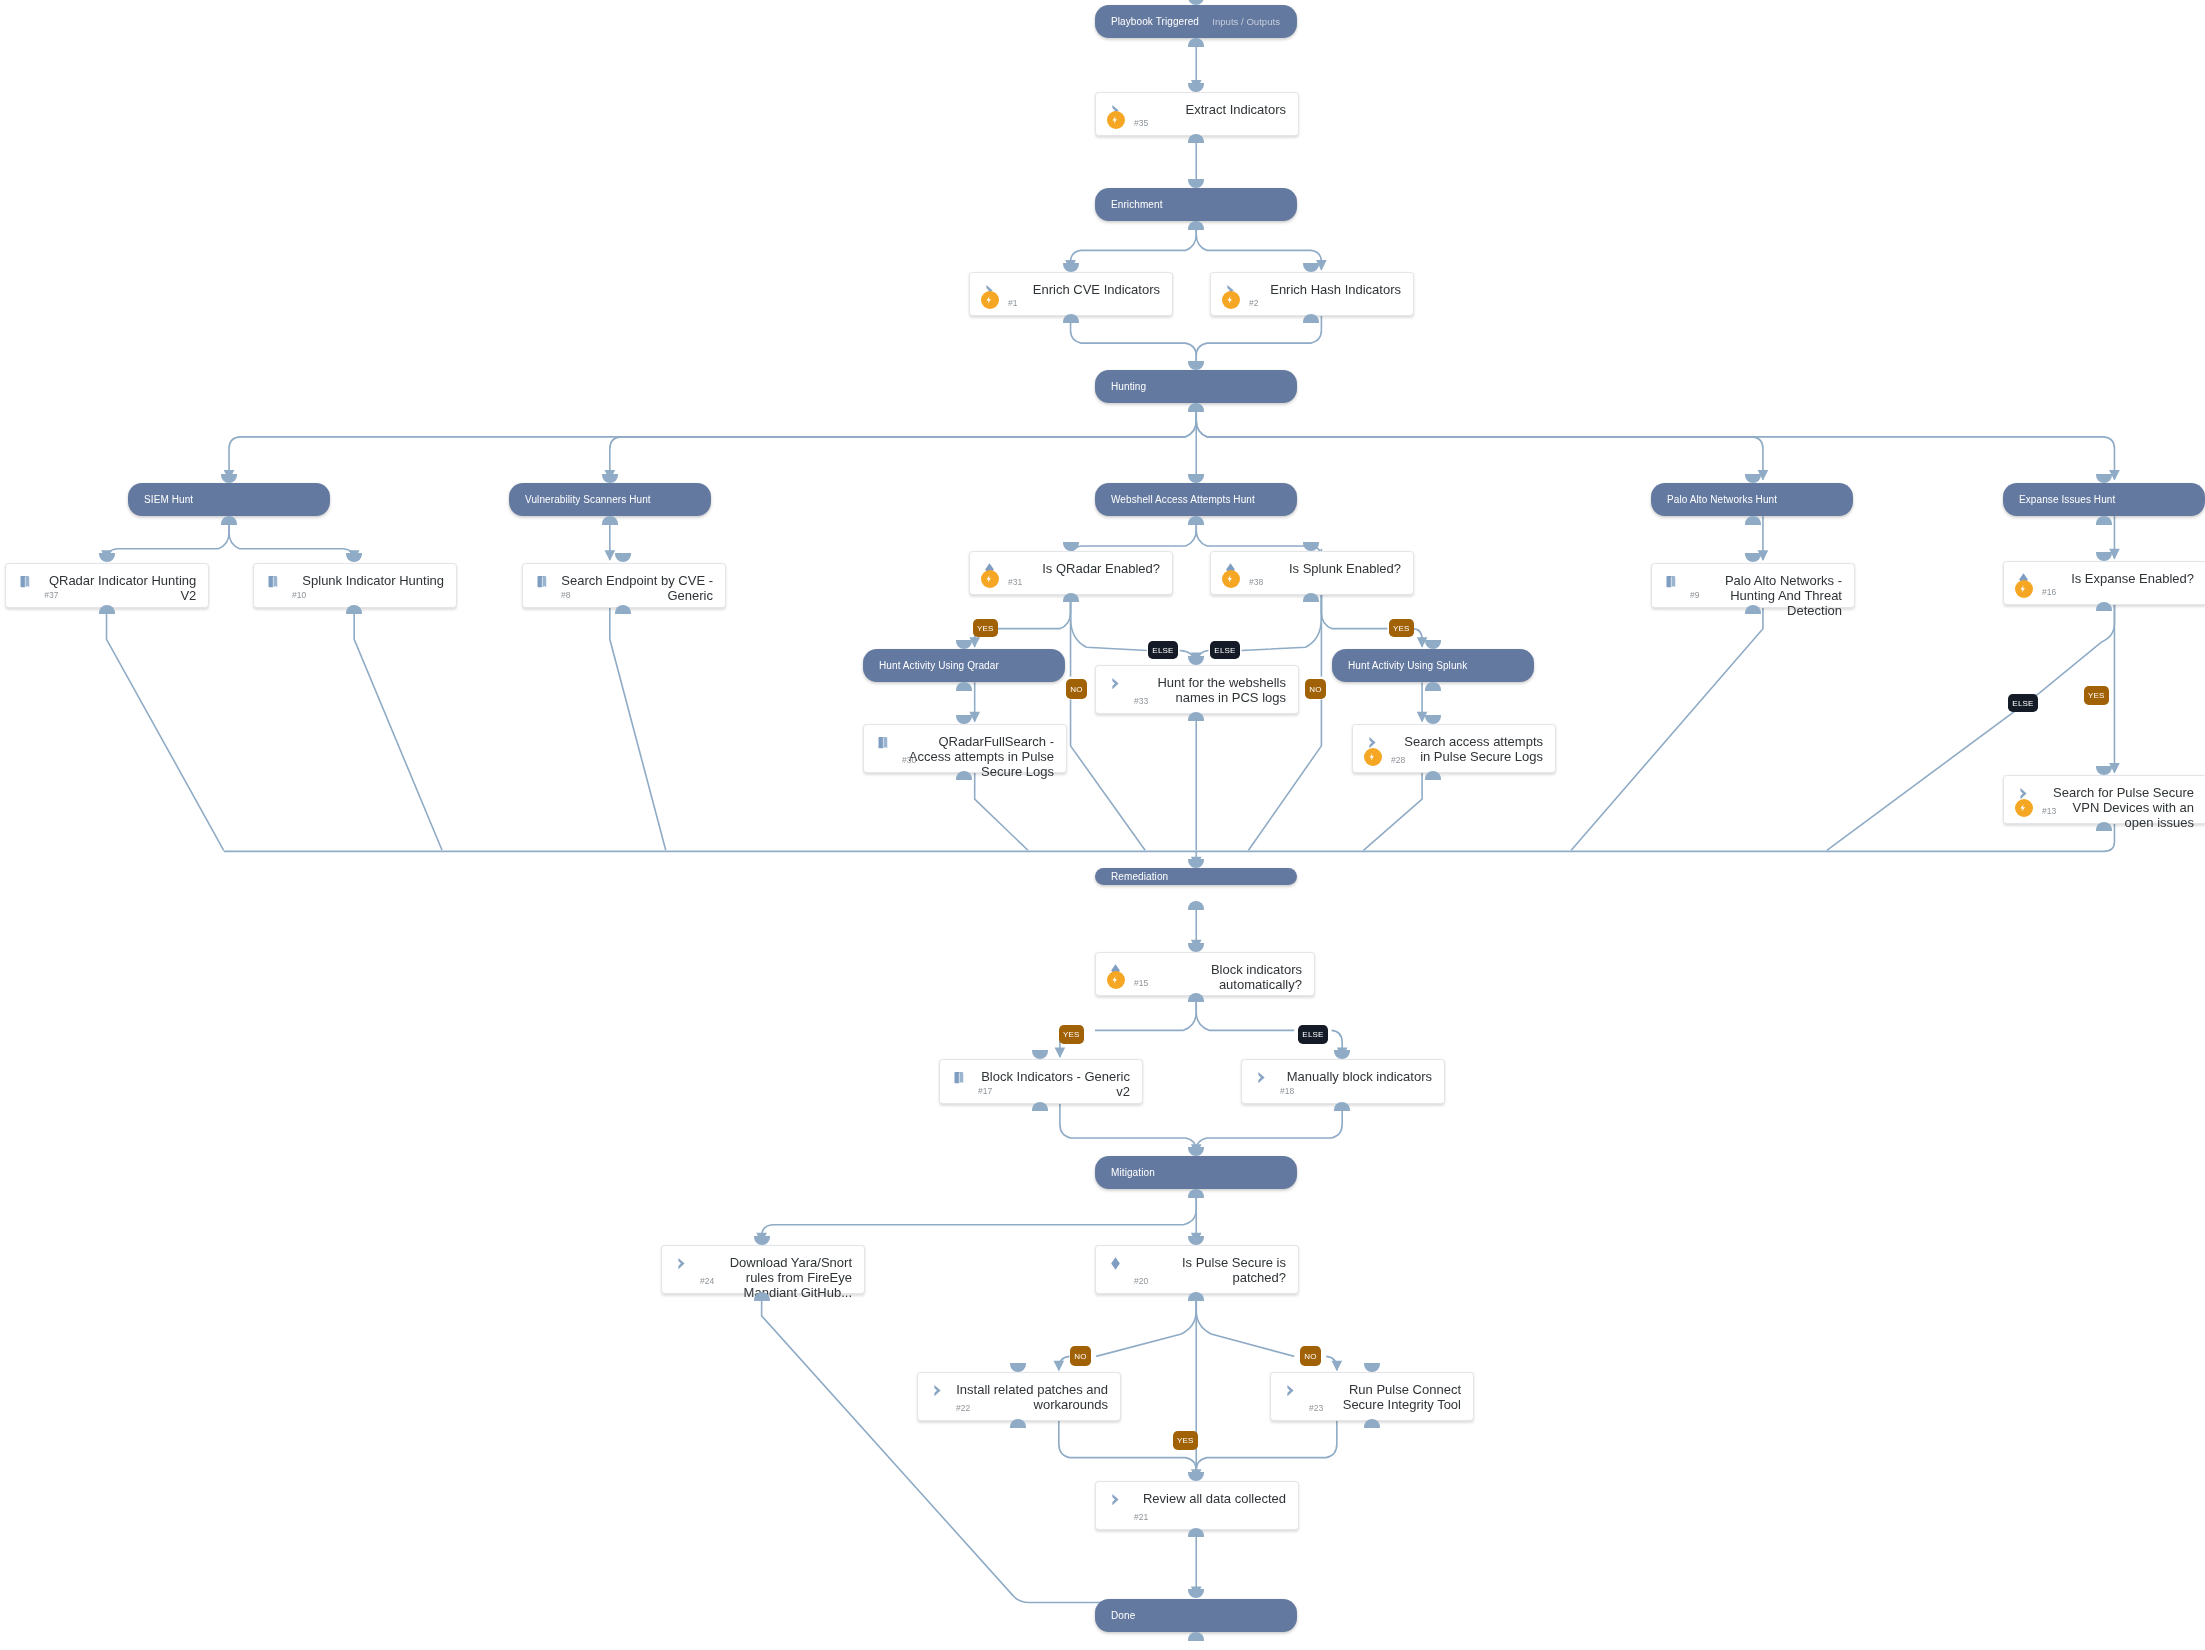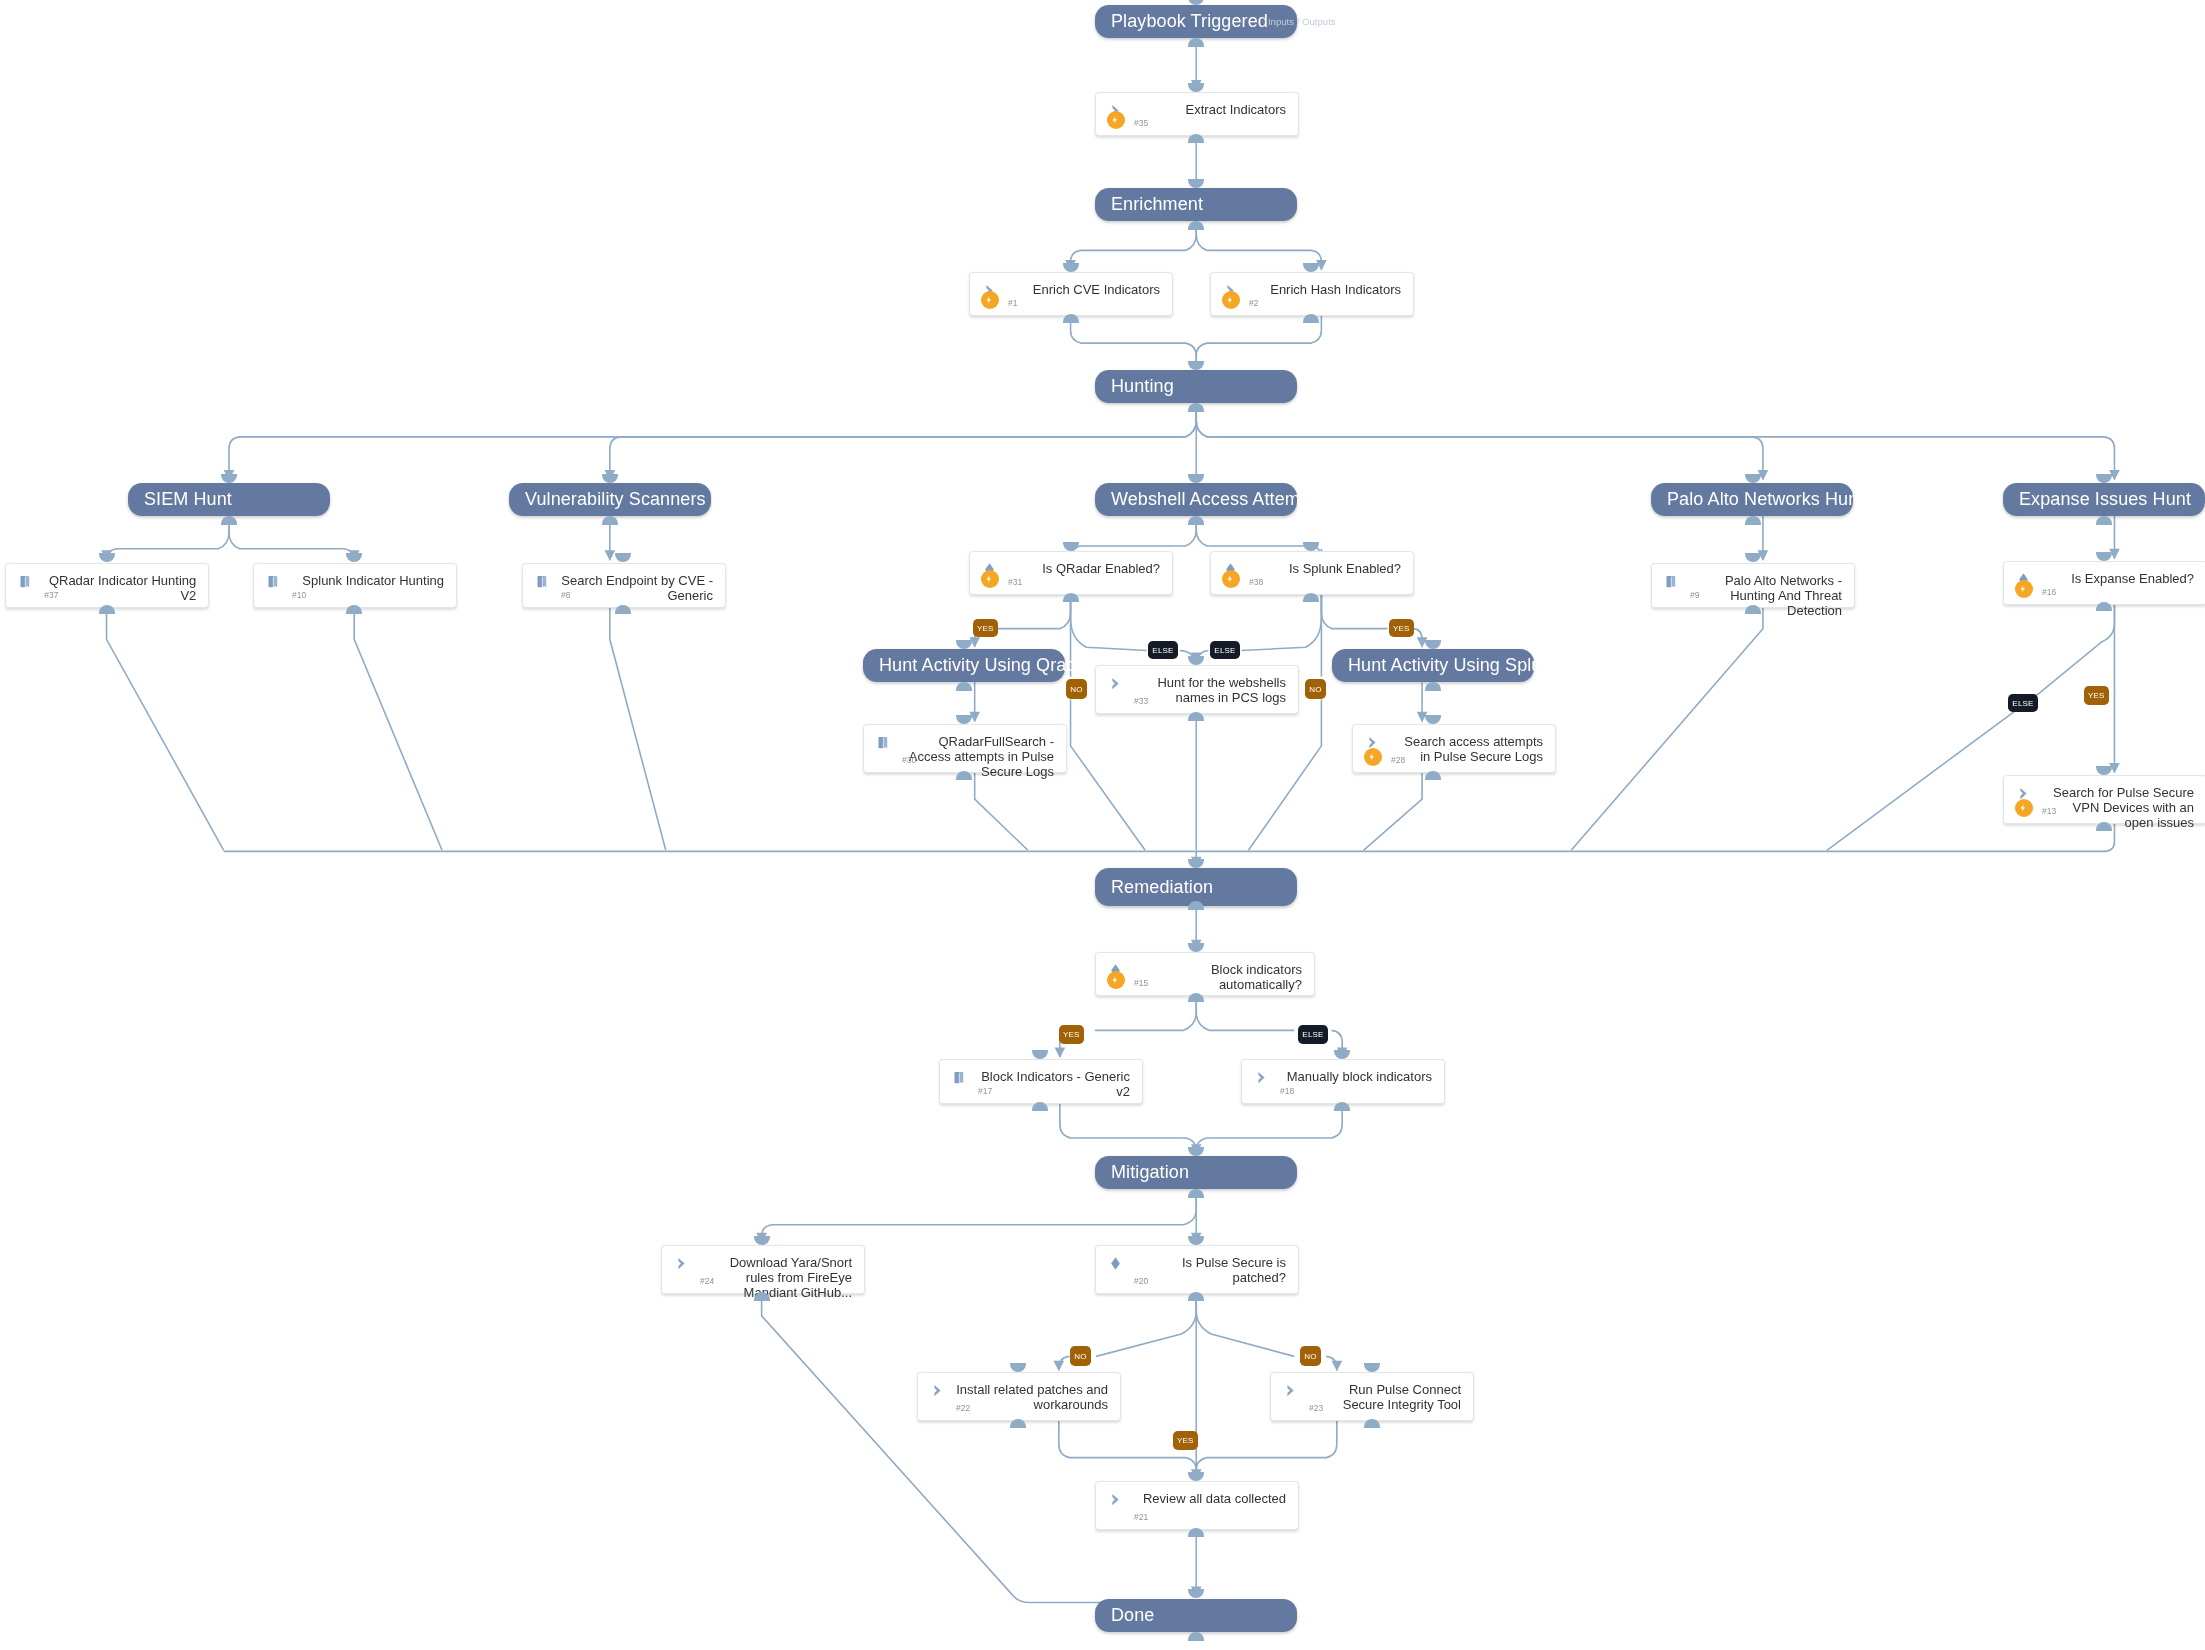--- a/index.html
+++ b/index.html
@@ -11,21 +11,21 @@
   .stage{
     position:absolute;
     background:#64799f;
     border-radius:14px;
     box-shadow:0 1.6px 3.2px rgba(0,0,0,0.22);
     display:flex;align-items:center;
     color:#ffffff;
     z-index:4;
   }
   .stage .stage-label{
-    font-size:18px;
+    font-size:10px;
     color:#ffffff;
     padding-left:16px;
     letter-spacing:0.1px;
     white-space:nowrap;
   }
   .stage .io-label{
     margin-left:auto;
     padding-right:17px;
     font-size:9.6px;
     color:#c3ccdd;
@@ -275,21 +275,21 @@
     <div class="stage" style="left: 863px; top: 649px; width: 202px; height: 33px;">
       <span class="stage-label">Hunt Activity Using Qradar</span>
     </div>
     <div class="nub down" style="left: 956px; top: 640px;"></div>
     <div class="nub up" style="left: 956px; top: 682px;"></div>
     <div class="stage" style="left: 1332px; top: 649px; width: 202px; height: 33px;">
       <span class="stage-label">Hunt Activity Using Splunk</span>
     </div>
     <div class="nub down" style="left: 1425px; top: 640px;"></div>
     <div class="nub up" style="left: 1425px; top: 682px;"></div>
-    <div class="stage" style="left: 1095px; top: 868px; width: 202px; height: 38px;">
+    <div class="stage" style="left: 1095px; top: 868px; width: 202px; height: 17px;">
       <span class="stage-label">Remediation</span>
     </div>
     <div class="nub down" style="left: 1188px; top: 859px;"></div>
     <div class="nub up" style="left: 1188px; top: 901px;"></div>
     <div class="stage" style="left: 1095px; top: 1156px; width: 202px; height: 33px;">
       <span class="stage-label">Mitigation</span>
     </div>
     <div class="nub down" style="left: 1188px; top: 1147px;"></div>
     <div class="nub up" style="left: 1188px; top: 1189px;"></div>
     <div class="stage" style="left: 1095px; top: 1599px; width: 202px; height: 33px;">

